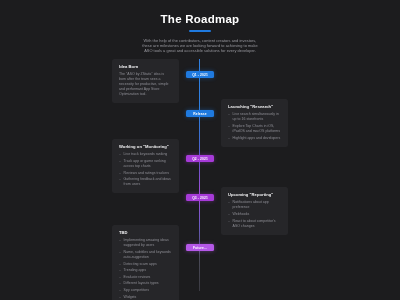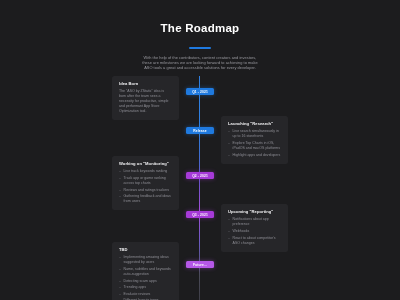--- a/index.html
+++ b/index.html
@@ -27,21 +27,21 @@
   
   .header {
     text-align: center;
     padding: 0 92px;
   }
   .title {
     font-size: 11.5px;
     font-weight: bold;
     letter-spacing: 0.25px;
     color: #ffffff;
-    margin: 12px;
+    margin: 3px;
     line-height: 14px;
   }
   .title-rule {
     width: 22px;
     height: 1.6px;
     background: #1f7ae0;
     margin: 4px auto 0 auto;
     border-radius: 1px;
   }
   .subtitle {

